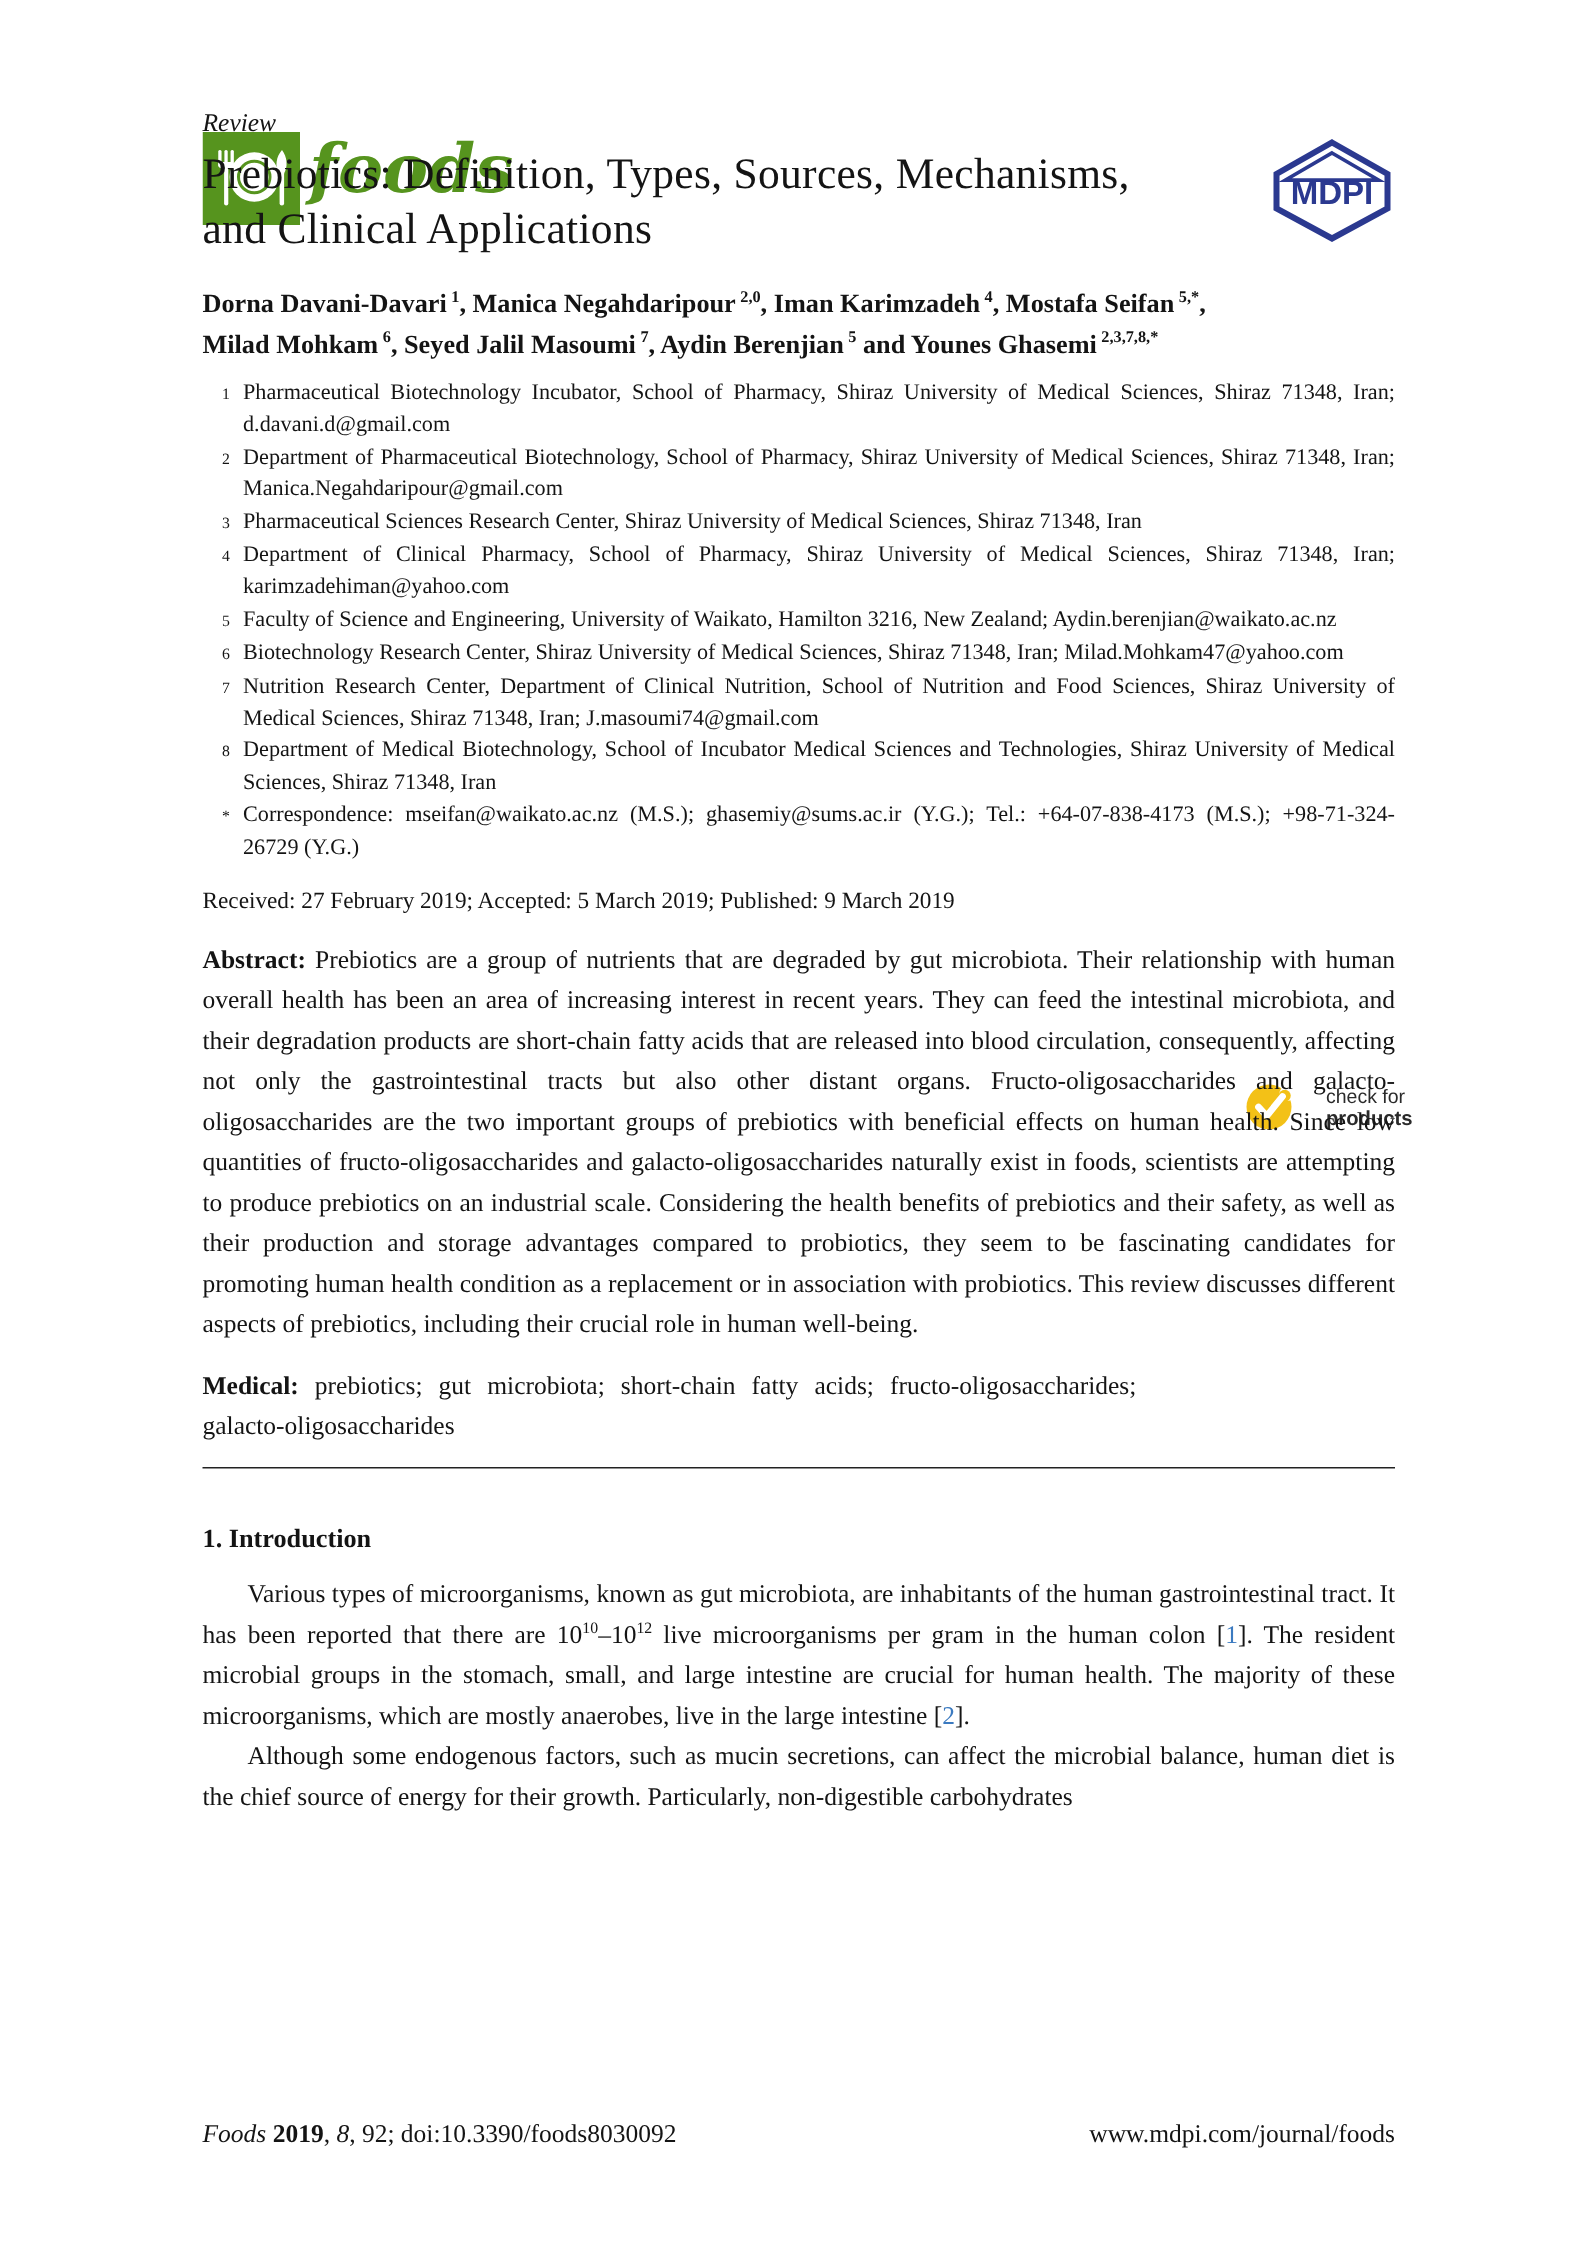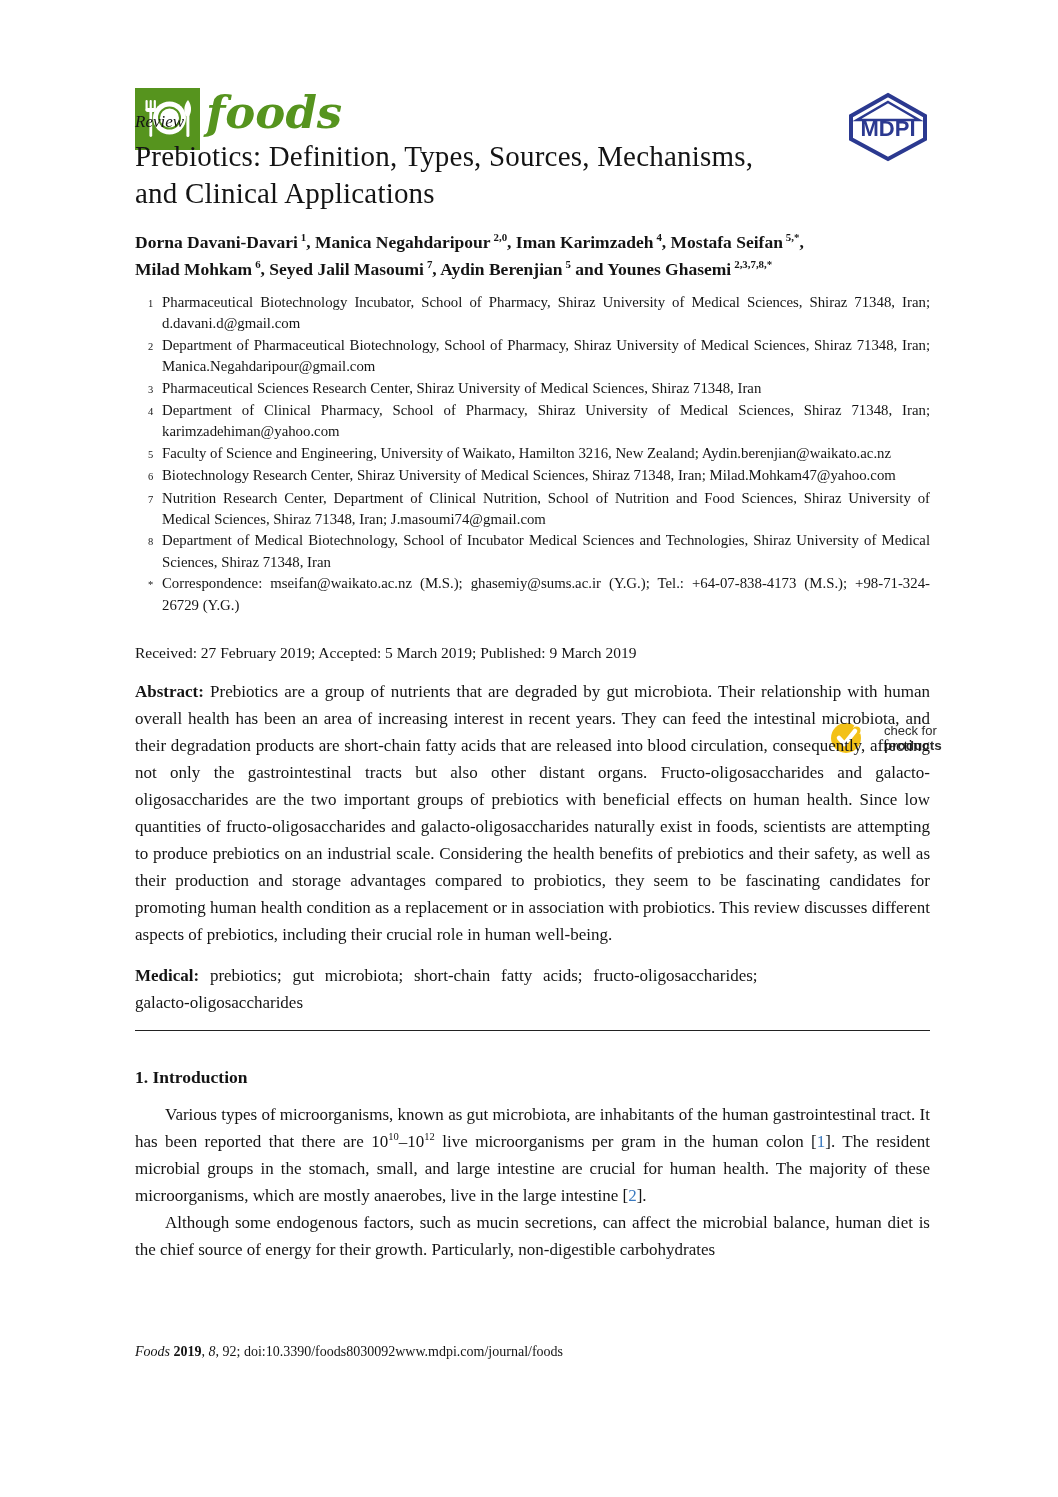--- a/index.html
+++ b/index.html
@@ -14,48 +14,48 @@
   body{width:1058px;height:1497px;position:relative;font-family:"Liberation Serif",serif;color:var(--ink)}
   .page{position:absolute;inset:0;overflow:hidden;background:#fff}
 
   
   .logo-box{position:absolute;left:135px;top:88px;width:65px;height:62px}
   .logo-word{position:absolute;left:206px;top:90px;font-family:"DejaVu Serif",serif;
              font-style:italic;font-weight:700;font-size:45px;color:var(--brand-green);line-height:1}
   .mdpi-logo{position:absolute;left:846px;top:92px;width:84px;height:70px}
 
   
-  .content{position:absolute;left:135px;top:0;width:795px;padding-top:112px}
+  .content{position:absolute;left:135px;top:0;width:795px;padding-top:72px}
   .review{font-style:italic;font-size:17px;margin:0}
   .title{font-size:29px;line-height:37px;font-weight:400;margin:6px 0 0;letter-spacing:.2px}
   .authors{font-size:17.5px;line-height:27px;font-weight:700;margin:17px 0 0}
   .authors sup{margin-left:3px}
   sup{font-size:62%;line-height:0}
   .aff-list{margin-top:9px}
   .aff-row{display:flex;font-size:14.8px;line-height:21.4px}
   .aff-marker{width:27px;padding-left:13px;font-size:10.5px;padding-top:1px;flex:none}
   .aff-text{flex:1;text-align:justify}
-  .history{font-size:15.5px;margin:28px 0 0}
+  .history{font-size:15.5px;margin:16px 0 0}
   .abstract{font-size:17px;line-height:27px;text-align:justify;margin:16px 0 0}
   .keywords{font-size:17px;line-height:27px;margin:14px 0 0;word-spacing:.38em}
   .divider{border:none;border-top:1.5px solid #222;margin:14px 0 0;width:100%}
   .sec-heading{font-size:17.5px;font-weight:700;margin:36px 0 0}
   .body-para{margin:13px 0 0;text-indent:30px;text-align:justify;font-size:17px;line-height:27px}
   .body-para + .body-para{margin-top:0}
   .sb{font-weight:700}
   .si{font-style:italic}
   .sref{color:var(--link-blue)}
 
   
   .badge{position:absolute;left:830px;top:721px;display:flex;align-items:center;gap:20px;cursor:pointer}
   .badge-text{font-family:"Liberation Sans",sans-serif;font-size:13px;line-height:15px;color:#2a2a2a}
   .badge-text .b{font-weight:700;font-size:13.5px}
 
   
-  .footer{position:absolute;left:135px;right:128px;top:1344px;display:flex;justify-content:flex-start;font-size:14px}
+  .footer{position:absolute;left:135px;right:128px;top:1413px;display:flex;justify-content:space-between;font-size:17px}
 </style>
 </head>
 <body>
 
 <div class="page">
 
   <svg class="logo-box" viewBox="0 0 65 62">
     <rect x="0" y="0" width="65" height="62" fill="#56941e"></rect>
 
     <g fill="#ffffff">

